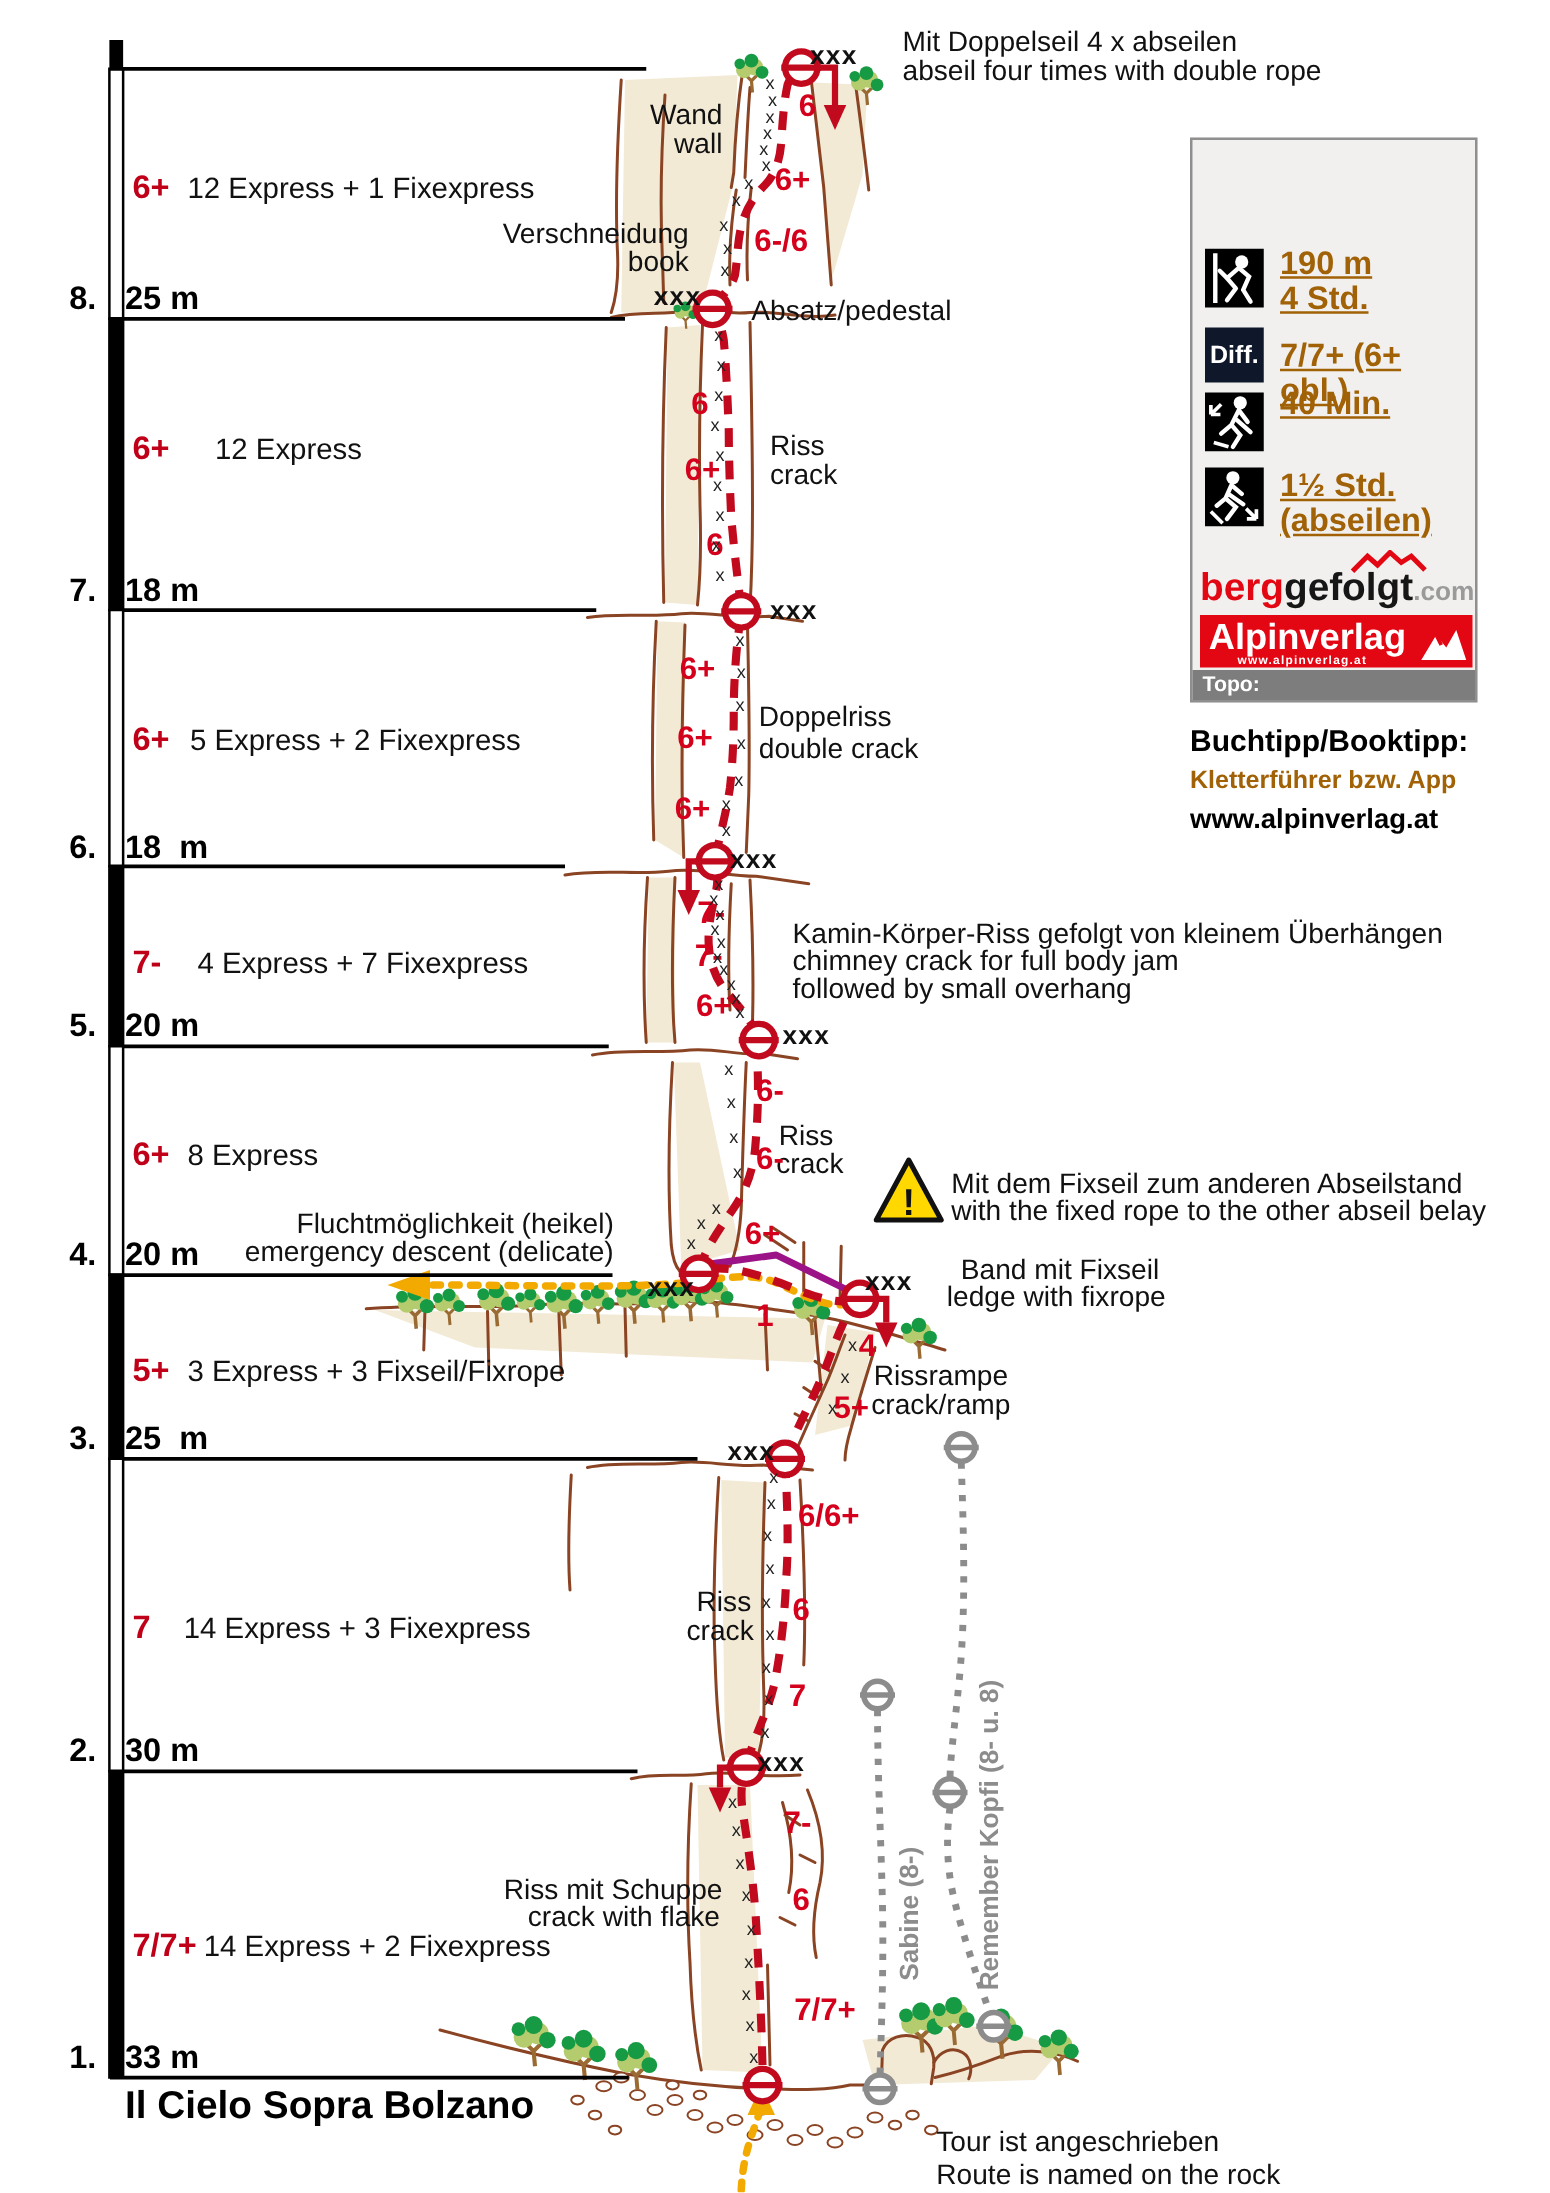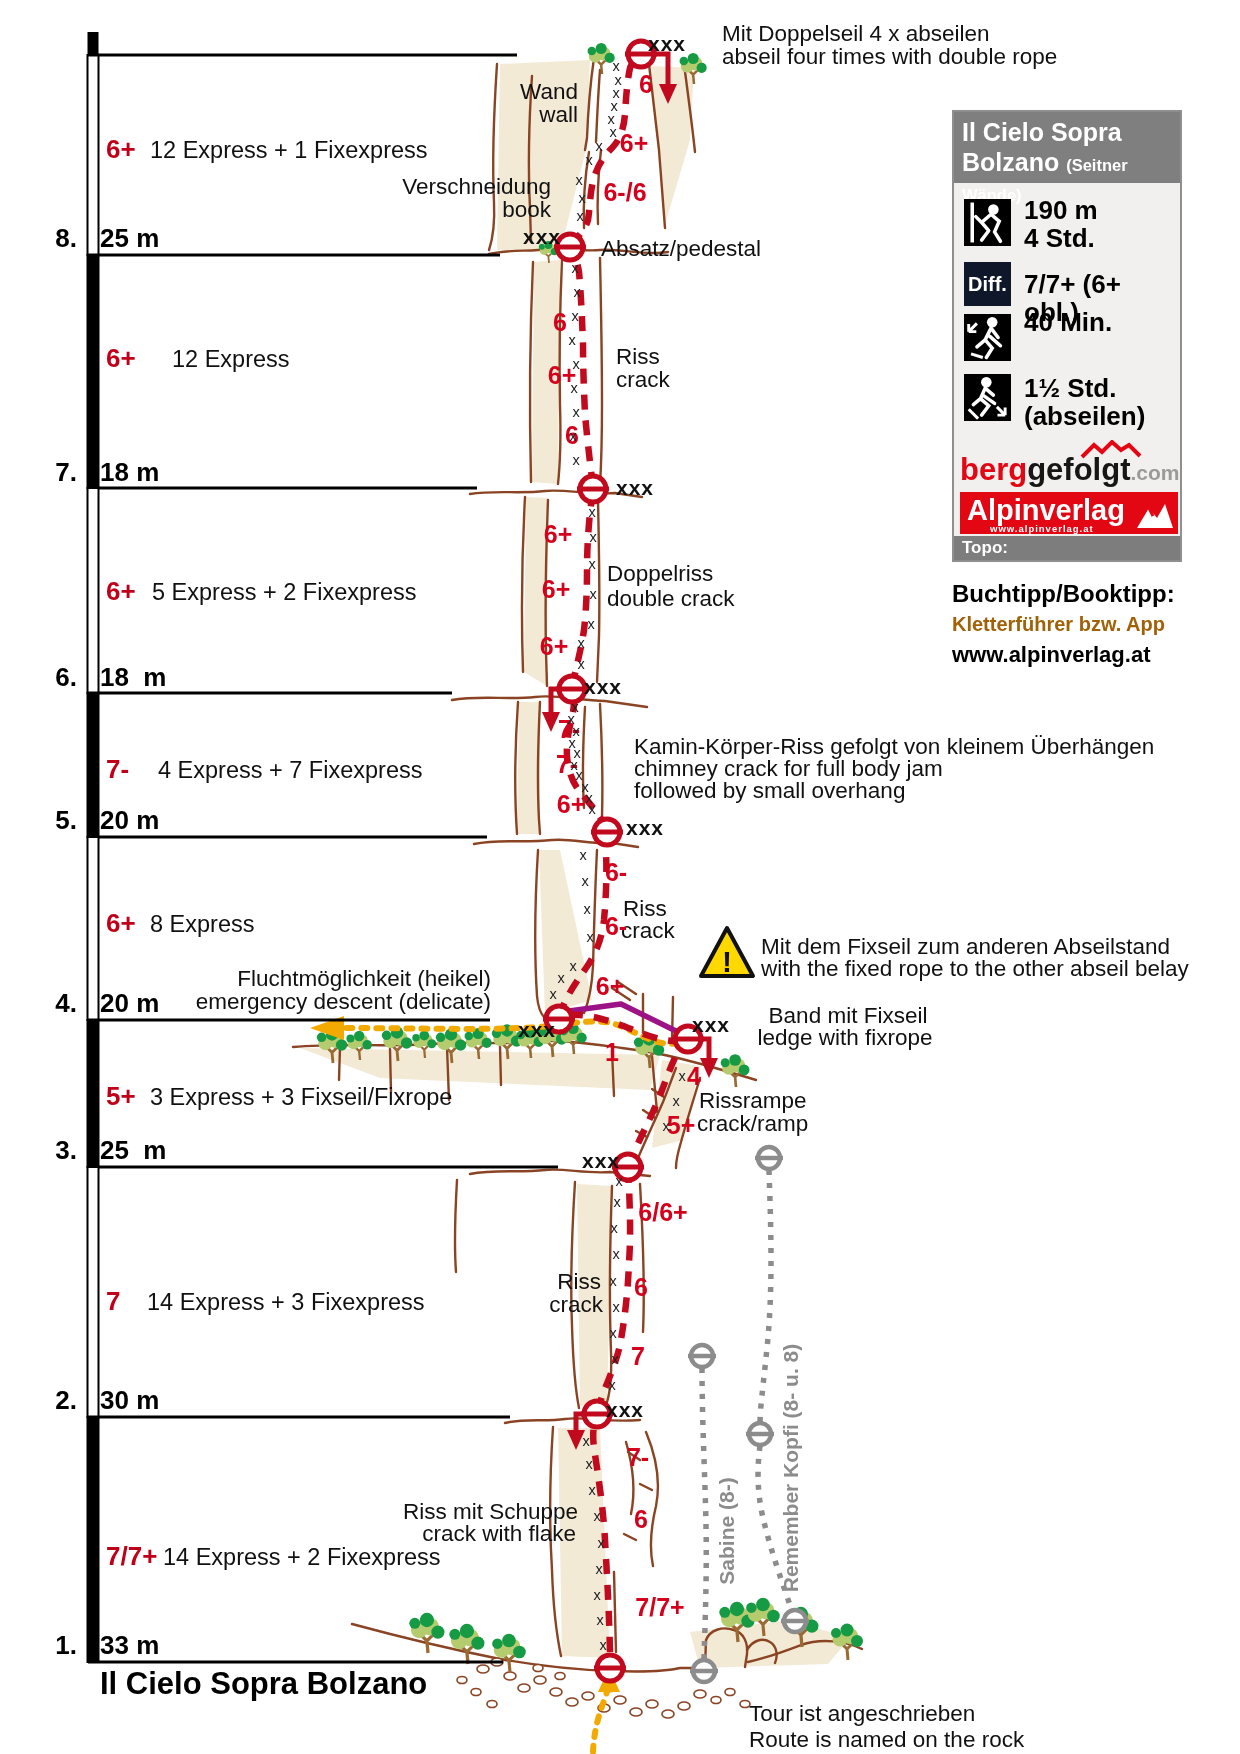--- a/index.html
+++ b/index.html
@@ -21,21 +21,21 @@
   
   .infobox{position:absolute;left:952px;top:110px;width:230px;height:452px;
            background:#f1f0ee;border:2px solid #8f8f8f;box-sizing:border-box;}
   .ib-title{position:absolute;left:0;top:0;width:100%;height:71px;background:#7f7f7f;
             color:#fff;box-sizing:border-box;padding:5px 8px;}
   .ib-title .l1{font:bold 25px "Liberation Sans",sans-serif;line-height:30px;}
   .ib-title .l2{font:bold 25px "Liberation Sans",sans-serif;line-height:30px;}
   .ib-title .suffix{font:bold 16.5px "Liberation Sans",sans-serif;}
   .ib-icon{position:absolute;left:10px;width:47px;height:47px;background:#000;}
   .ib-text{position:absolute;left:70px;font:bold 26px "Liberation Sans",sans-serif;
-           color:#000000;line-height:28px;}
+           color:#a16207;line-height:28px;text-decoration:underline;}
   .diffbadge{position:absolute;left:10px;width:47px;height:44px;background:#0f172a;color:#fff;
              font:bold 20px "Liberation Sans",sans-serif;text-align:center;line-height:44px;}
   .bs-logo{position:absolute;left:6px;top:340px;width:218px;height:36px;
            font:bold 31px "Liberation Sans",sans-serif;white-space:nowrap;}
   .bs-red{color:#e30613;}
   .bs-black{color:#161616;}
   .bs-com{color:#9a9a9a;font-size:21px;text-align:center;}
   .bs-zig{position:absolute;right:36px;top:-12px;}
   .av-logo{position:absolute;left:6px;top:380px;width:218px;height:42px;background:#e30613;
            color:#ffffff;}
@@ -483,25 +483,20 @@
         <text x="618" y="85" class="t-pro" text-anchor="middle">x</text>
         <text x="616" y="98" class="t-pro" text-anchor="middle">x</text>
         <text x="614" y="111" class="t-pro" text-anchor="middle">x</text>
         <text x="611" y="124" class="t-pro" text-anchor="middle">x</text>
         <text x="613" y="137" class="t-pro" text-anchor="middle">x</text>
       </g>
 </svg>
 
 
 <div class="infobox">
-  <div class="ib-title">
-    <div class="l1">Il Cielo Sopra</div>
-    <div class="l2"><span>Bolzano</span>
-      <span class="suffix">(Seitner Wände)</span></div>
-  </div>
 
   <div class="ib-icon" style="top:87px;">
     <svg width="47" height="47" viewBox="0 0 40 40">
       <path d="M7,3 L7,37" stroke="#fff" stroke-width="3"></path>
       <circle cx="25" cy="9" r="4.5" fill="#fff"></circle>
       <path d="M23,13 L15,20 L21,27 M15,20 L10,15 M23,13 L30,19 L26,28 M21,27 L15,35 M26,28 L31,36" stroke="#fff" stroke-width="3" fill="none" stroke-linecap="round"></path>
     </svg>
   </div>
   <div class="ib-text" style="top:84px;">
     <div>190 m</div>

